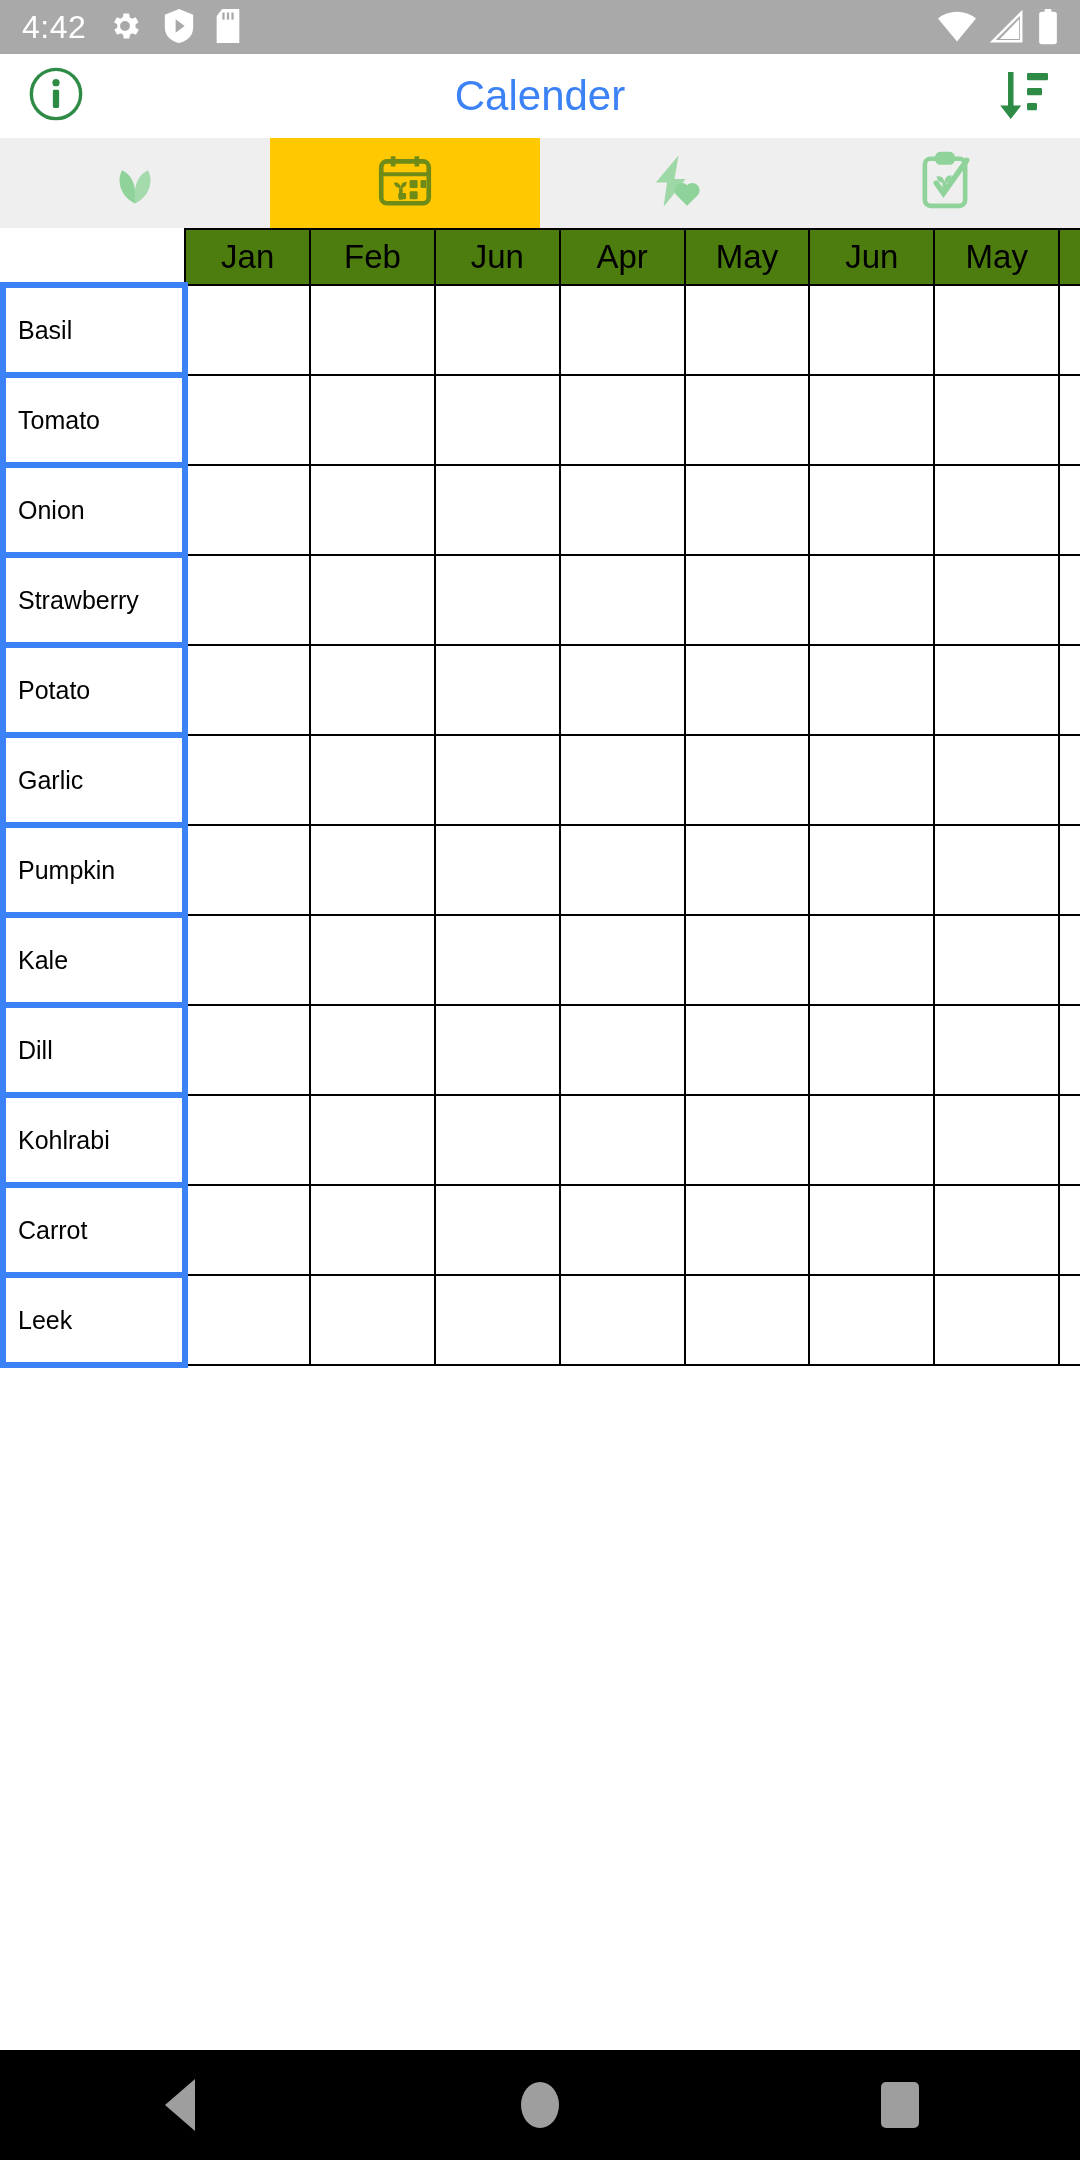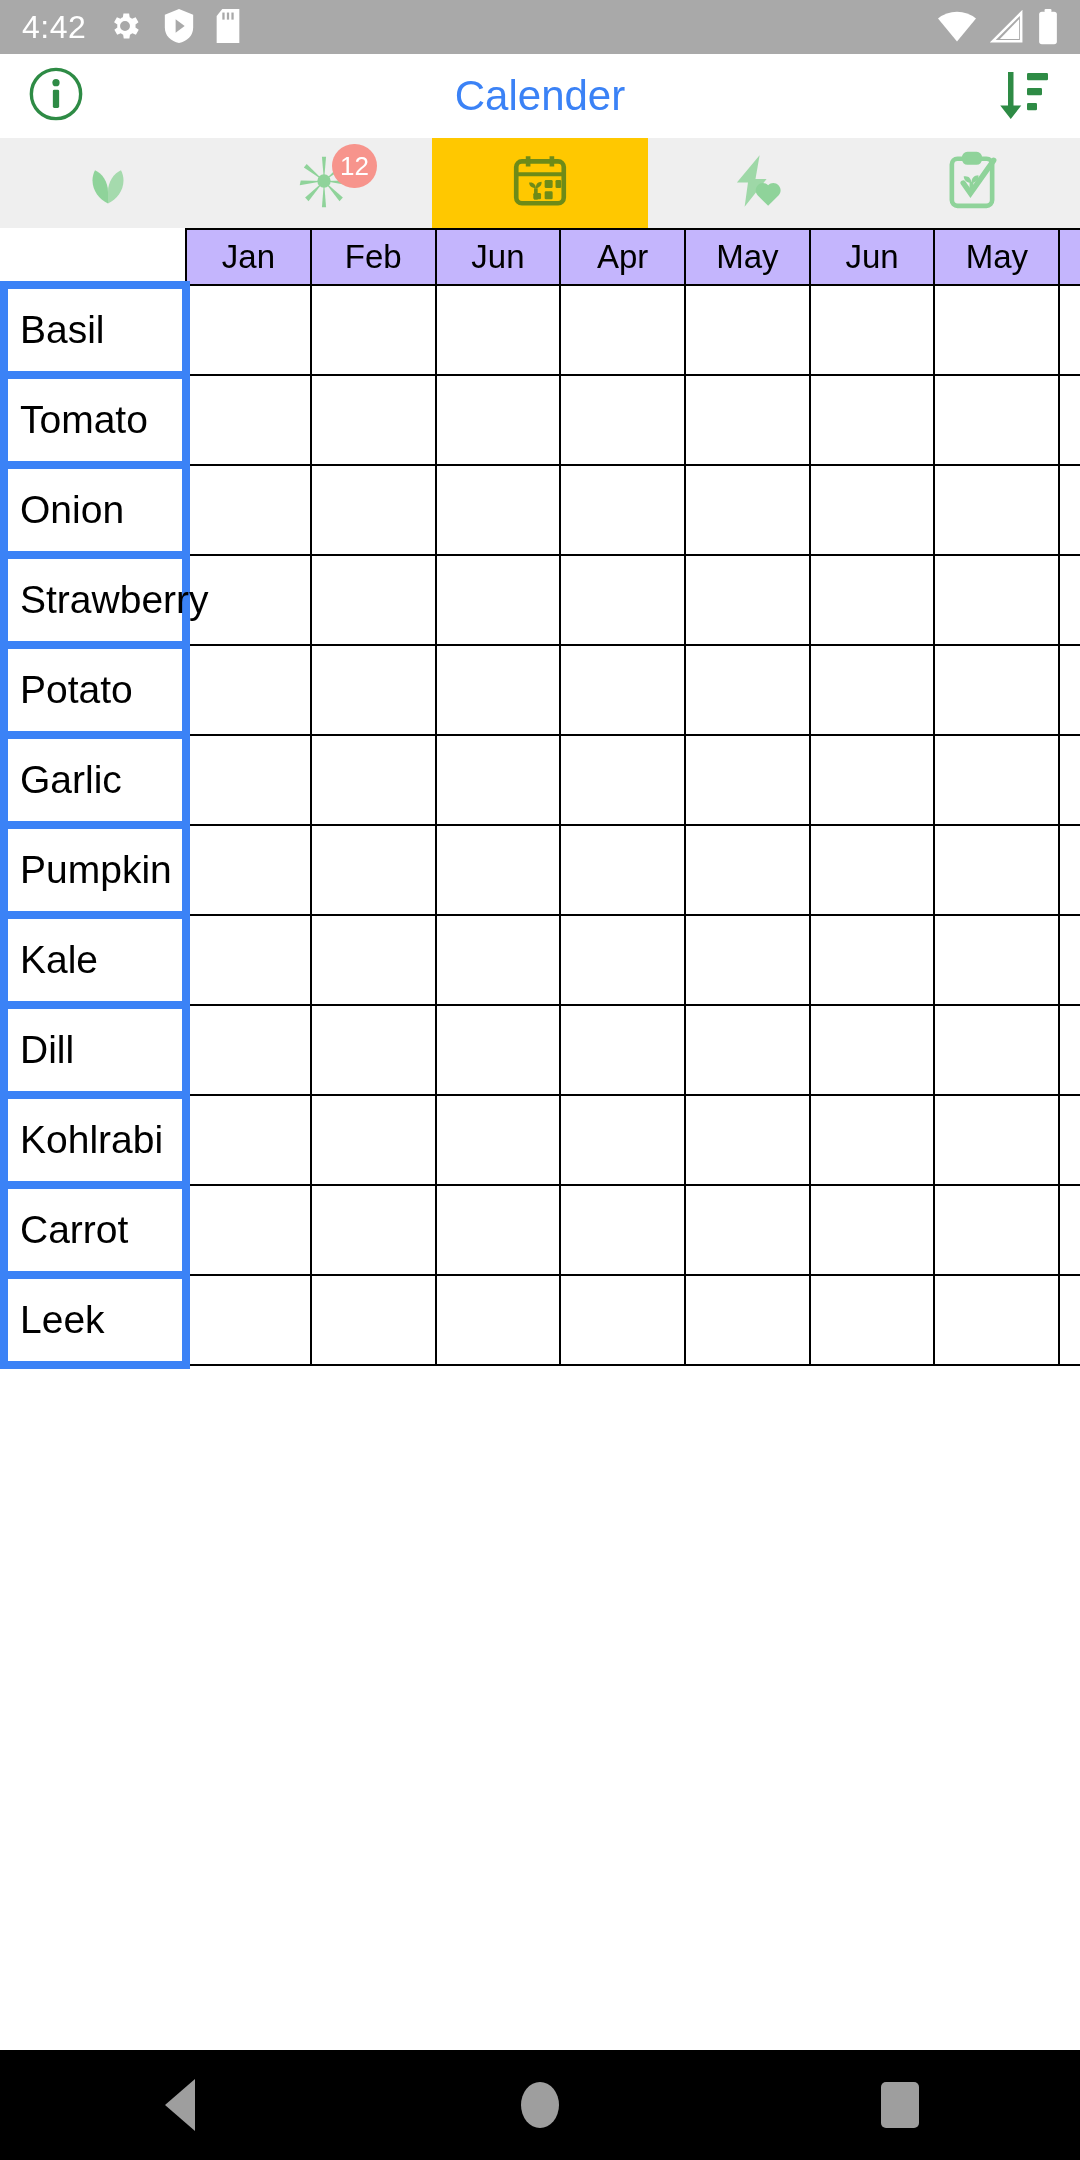--- a/index.html
+++ b/index.html
@@ -66,27 +66,27 @@
     width:1185px;  
   }
   #calendar col.c-name { width:127px; }
   #calendar col.c-month { width:87px; }
 
   #calendar th.month-cell {
     height:56px;
     border:2px solid #000000;
     font-size:33px; font-weight:400; color:#000000;
     text-align:center; vertical-align:middle;
-    background:#c4b5fd;
+    background:#4d7c0f;
   }
   #calendar th.corner-cell { border:none; background:#ffffff; }
 
   #calendar td.name-cell {
-    border:8px solid #3b82f6;
-    font-size:39px; color:#000000;
+    border:6px solid #3b82f6;
+    font-size:25px; color:#000000;
     padding-left:12px;
     vertical-align:middle;
     background:#ffffff;
     height:90px;
   }
   #calendar tr.sow-row td.band-cell,
   #calendar tr.harv-row td.band-cell {
     height:45px;
     padding:0;
     text-align:center;
@@ -196,36 +196,20 @@
 
   <div class="tab">
     <span>
       <svg width="60" height="60" viewBox="0 0 24 24" fill="#8fd39a">
         <path d="M12 21c-3.4-1.6-6.2-5-6.2-9.2 0-1.6.4-3 1-4.1 2.9 1.3 5.2 4.6 5.2 8.6z"></path>
         <path d="M12 21c3.4-1.6 6.2-5 6.2-9.2 0-1.6-.4-3-1-4.1-2.9 1.3-5.2 4.6-5.2 8.6z" opacity="0.78"></path>
       </svg>
     </span>
   </div>
 
-  <div class="tab">
-    <span>
-      <svg width="62" height="62" viewBox="0 0 24 24" fill="#8fd39a">
-        <path d="M12 12 11.2 2.6 12.8 2.6z"></path>
-        <path d="M12 12 4.2 6.8 5.3 5.4z"></path>
-        <path d="M12 12 19.8 6.8 18.7 5.4z"></path>
-        <path d="M12 12 2.6 13.6 3.0 11.8z"></path>
-        <path d="M12 12 21.4 13.6 21.0 11.8z"></path>
-        <path d="M12 12 6.0 19.8 4.7 18.4z"></path>
-        <path d="M12 12 18.0 19.8 19.3 18.4z"></path>
-        <path d="M12 12 11.2 22.2 12.8 22.2z"></path>
-        <circle cx="12" cy="12" r="2.6"></circle>
-      </svg>
-    </span>
-    <span class="badge">12</span>
-  </div>
 
   <div class="tab active">
     <span>
       <svg width="62" height="62" viewBox="0 0 24 24" fill="none" stroke="#6e8b18" stroke-width="1.8">
         <rect x="2.8" y="4.4" width="18.4" height="16.2" rx="2.2"></rect>
         <path d="M7.4 2.4v4M16.6 2.4v4"></path>
         <path d="M2.8 9.4h18.4" stroke-width="1.5"></path>
         <g stroke="none" fill="#6e8b18">
           <rect x="13.8" y="11.6" width="3.1" height="3.1" rx="0.5"></rect>
           <rect x="18.0" y="11.6" width="2.2" height="3.1" rx="0.5"></rect>

